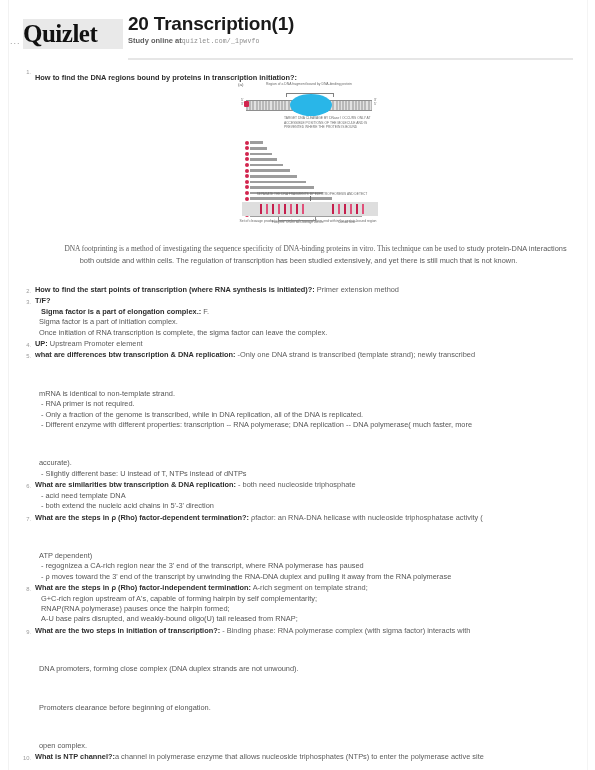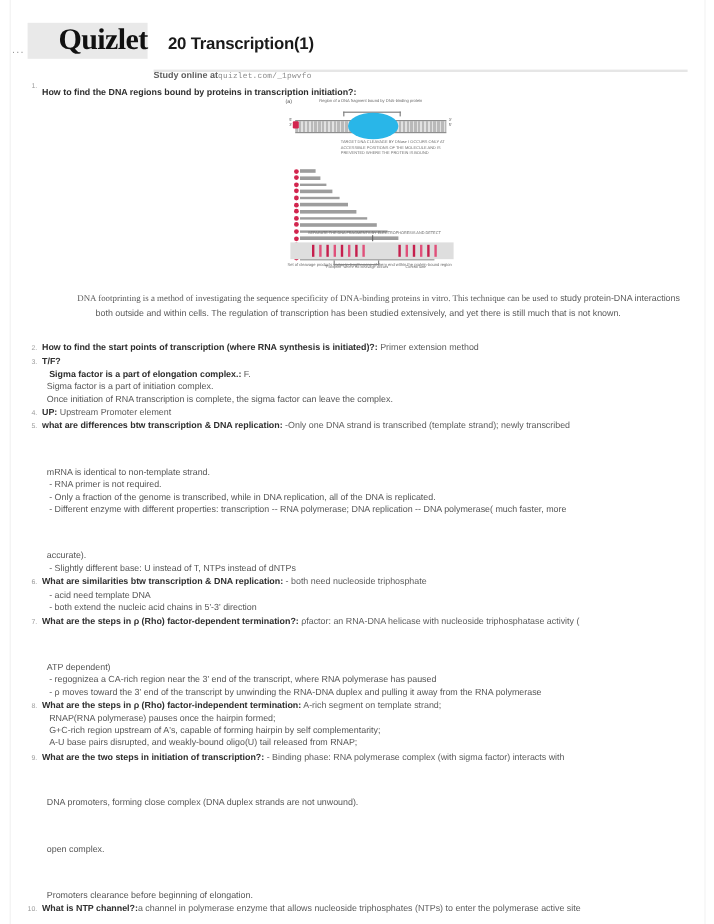--- a/index.html
+++ b/index.html
@@ -43,21 +43,21 @@
     width: 595px;
     height: 48px;
   }
   .logo-box {
     position: absolute;
     left: 23px; top: 5px;
     width: 100px; height: 30px;
     background: #e9e9e9;
     display: flex;
     align-items: center;
-    justify-content: flex-end;
+    justify-content: flex-start;
   }
   .logo-text {
     font-family: "Liberation Serif", serif;
     font-size: 25px;
     font-weight: 700;
     color: #111;
     letter-spacing: -0.5px;
     line-height: 1;
     transform: translateY(-1px);
   }
@@ -66,26 +66,26 @@
     left: 10px; top: 22px;
     font-size: 9px;
     color: #9a9a9a;
     letter-spacing: 1px;
   }
   .title-wrap {
     position: absolute;
     left: 128px; top: 0px;
   }
   .doc-title {
-    font-size: 14px;
+    font-size: 19px;
     font-weight: 700;
     color: #1a1a1a;
     letter-spacing: -0.2px;
     line-height: 20px;
-    margin: 12px;
+    margin: 0;
     white-space: nowrap;
   }
   .study-line {
     margin-top: 2px;
     font-size: 7.5px;
     color: #5e5e5e;
     font-weight: 600;
     white-space: nowrap;
     line-height: 10px;
   }
@@ -515,33 +515,33 @@
         <span class="a-cont">ATP dependent)</span>
         <span class="a-line">- regognizea a CA-rich region near the 3' end of the transcript, where RNA polymerase has paused</span>
         <span class="a-line">- ρ moves toward the 3' end of the transcript by unwinding the RNA-DNA duplex and pulling it away from the RNA polymerase</span>
       </div>
     </div>
 
     <div class="qa-item">
       <span class="qa-num">8.</span>
       <div class="qa-body">
         <span class="q-text">What are the steps in ρ (Rho) factor-independent termination:</span><span class="a-text"> A-rich segment on template strand;</span>
+        <span class="a-line">G+C-rich region upstream of A's, capable of forming hairpin by self complementarity;</span>
         <span class="a-line">RNAP(RNA polymerase) pauses once the hairpin formed;</span>
-        <span class="a-line">G+C-rich region upstream of A's, capable of forming hairpin by self complementarity;</span>
         <span class="a-line">A-U base pairs disrupted, and weakly-bound oligo(U) tail released from RNAP;</span>
       </div>
     </div>
 
     <div class="qa-item">
       <span class="qa-num">9.</span>
       <div class="qa-body">
         <span class="q-text">What are the two steps in initiation of transcription?:</span><span class="a-text"> - Binding phase: RNA polymerase complex (with sigma factor) interacts with</span>
         <span class="a-cont">DNA promoters, forming close complex (DNA duplex strands are not unwound).</span>
+        <span class="a-cont">Promoters clearance before beginning of elongation.</span>
         <span class="a-cont">open complex.</span>
-        <span class="a-cont">Promoters clearance before beginning of elongation.</span>
       </div>
     </div>
 
     <div class="qa-item">
       <span class="qa-num">10.</span>
       <div class="qa-body">
         <span class="q-text">What is NTP channel?:</span><span class="a-text">a channel in polymerase enzyme that allows nucleoside triphosphates (NTPs) to enter the polymerase active site</span>
       </div>
     </div>
 

